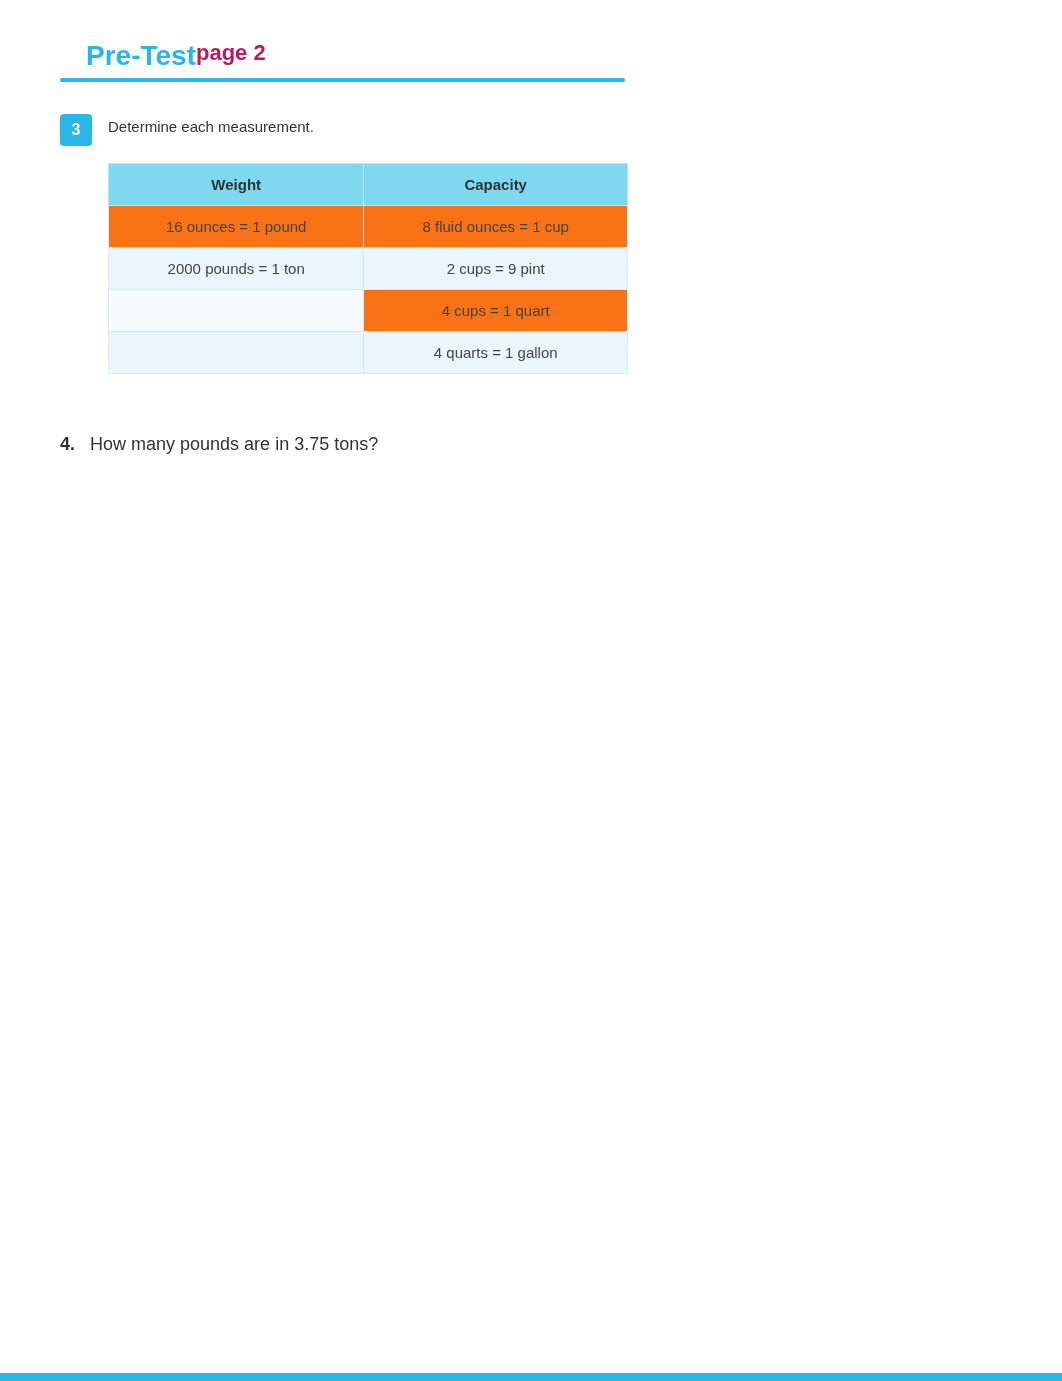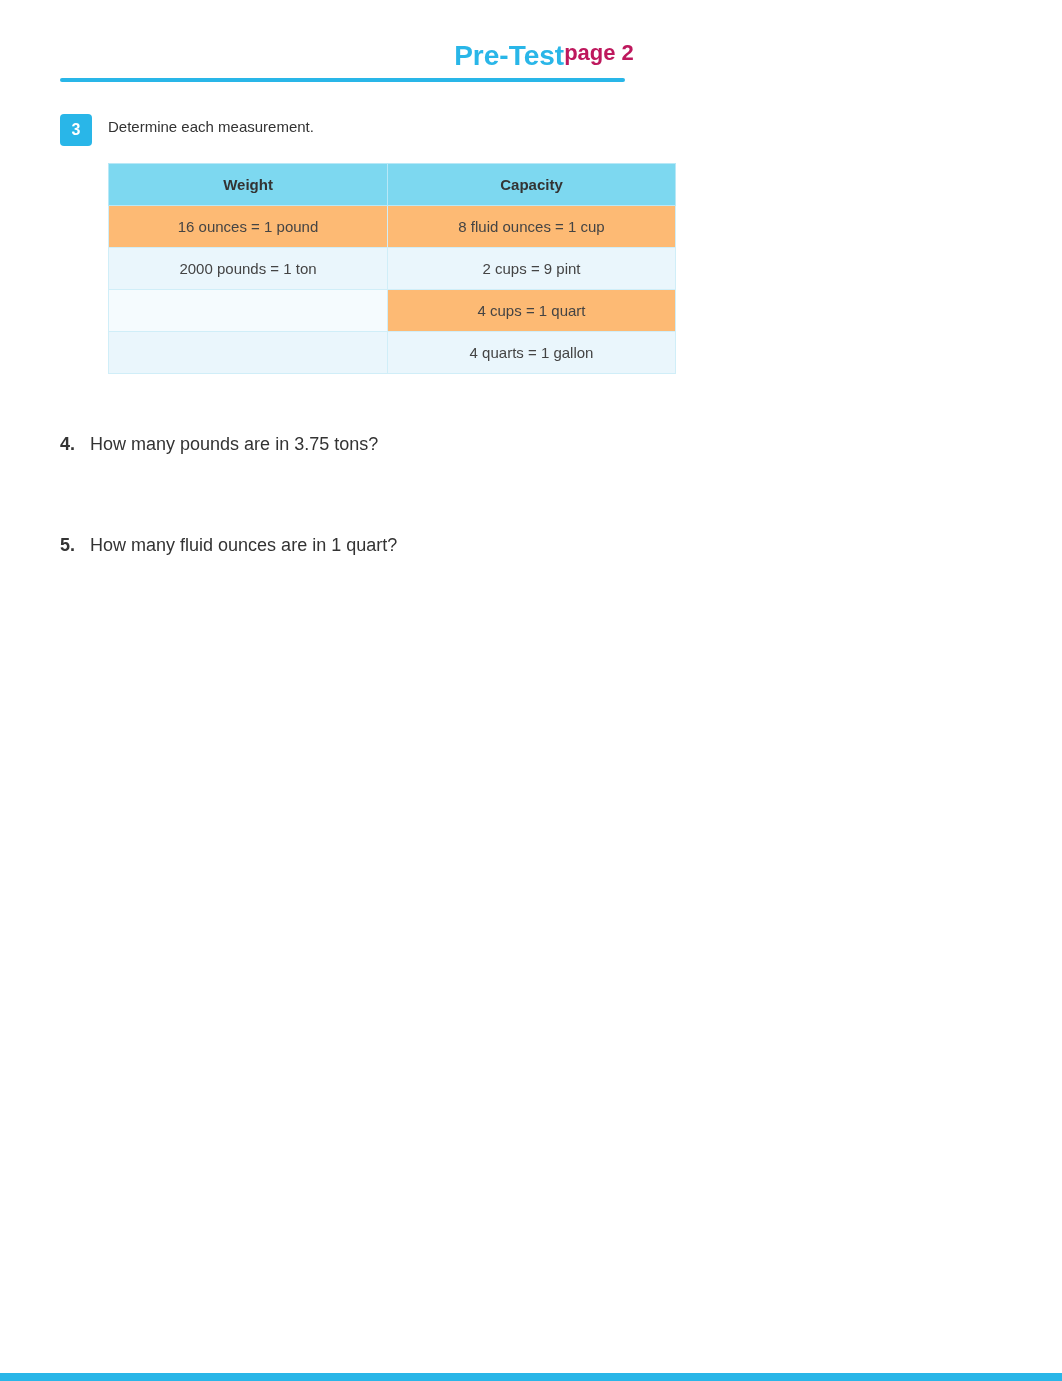--- a/index.html
+++ b/index.html
@@ -19,21 +19,21 @@
     }
 
     .page-container {
       padding: 40px 60px;
       position: relative;
     }
 
     
     .header {
       display: flex;
-      justify-content: center;
+      justify-content: flex-start;
       align-items: flex-start;
       margin-bottom: 6px;
       margin-left: 26px;
     }
 
     .page-title {
       font-size: 28px;
       font-weight: bold;
       color: #29b6e8;
     }
@@ -81,41 +81,41 @@
 
     .instructions {
       font-size: 15px;
       color: #333;
       margin-bottom: 28px;
       margin-top: 6px;
     }
 
     
     .reference-table {
-      width: 568px;
+      width: 520px;
       border-collapse: collapse;
       margin-bottom: 40px;
     }
 
     .reference-table th {
       background: #7dd8f0;
       color: #333;
       font-weight: bold;
       font-size: 15px;
       padding: 12px 20px;
       text-align: center;
       border: 1px solid #b8e8f7;
     }
 
     .reference-table td {
       padding: 12px 20px;
       text-align: center;
       font-size: 15px;
       border: 1px solid #d0eef8;
-      background: #fdba74;
+      background: #f97316;
       color: #444;
     }
 
     .reference-table tr:nth-child(even) td {
       background: #eaf6fc;
     }
 
     .reference-table .empty-cell {
       background: #f5fbfe;
     }
@@ -190,22 +190,16 @@
     </div>
   </div>
 
   <div class="question-block">
     <p class="question-text">
       <span class="question-number">4.</span>
       &nbsp;&nbsp;<span>How many pounds are in 3.75 tons?</span>
     </p>
   </div>
 
-  <div class="question-block">
-    <p class="question-text">
-      <span class="question-number">5.</span>
-      &nbsp;&nbsp;<span>How many fluid ounces are in 1 quart?</span>
-    </p>
-  </div>
 
 </div>
 
 <div class="footer-bar"></div>
 
 </body></html>

